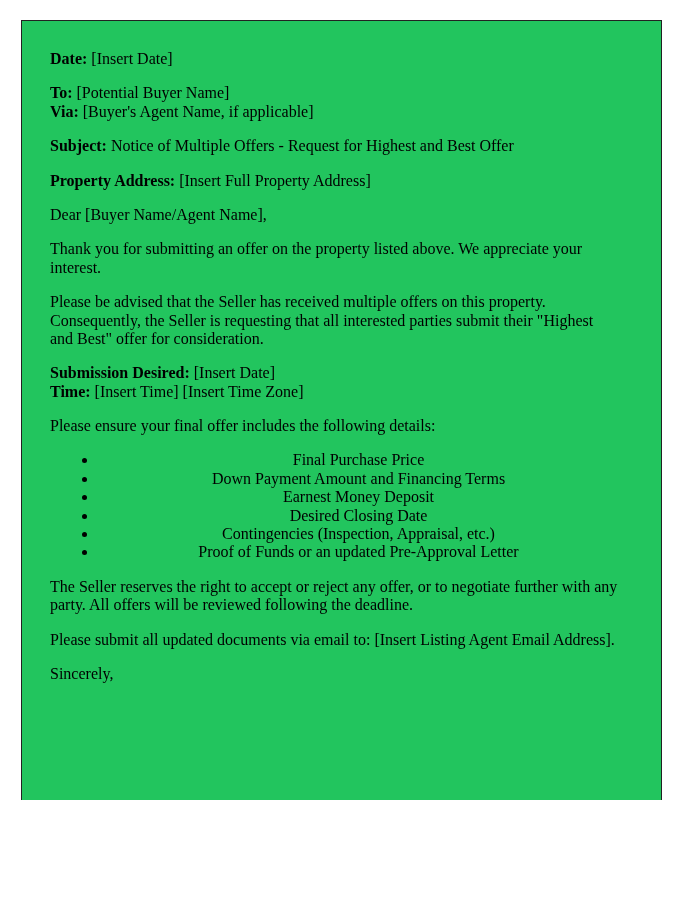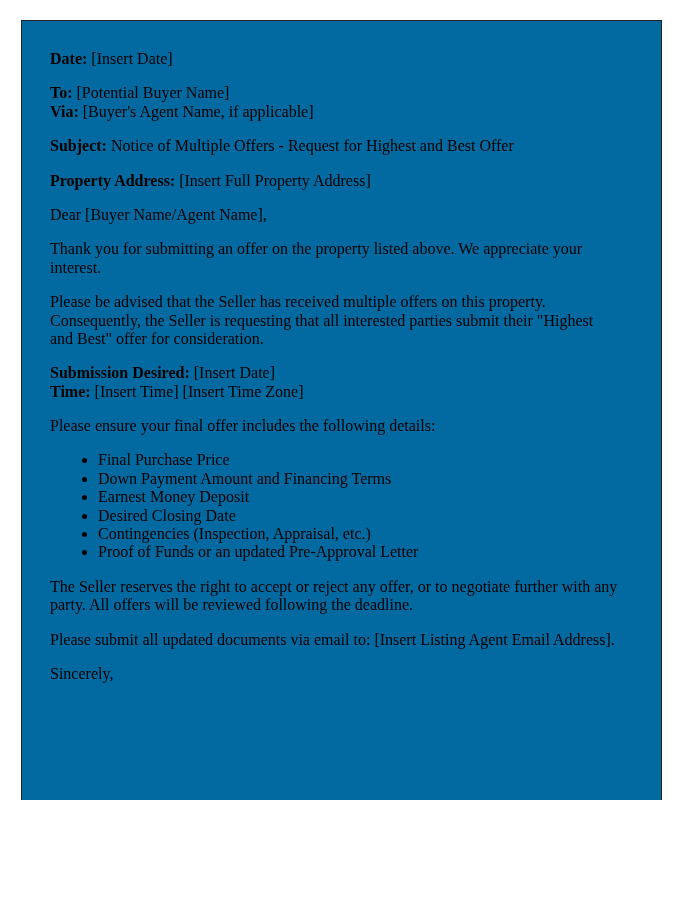--- a/index.html
+++ b/index.html
@@ -19,38 +19,39 @@
   .letter-page {
     position: absolute;
     left: 21px;
     top: 20px;
     width: 641px;
     height: 780px;
     box-sizing: border-box;
     border: 1px solid #222222;
     border-bottom: none;
     overflow: hidden;
-    background: #0369a1;
+    background: #22c55e;
   }
   .letter-body {
     padding: 29px 42px 0 28px;
   }
   .letter-body p {
     margin: 16px 0;
   }
   .letter-body p:first-child {
     margin-top: 0;
   }
   .letter-body b {
     font-weight: bold;
   }
   ul.details-list {
     margin: 16px 0;
     padding-left: 48px;
     list-style-type: disc;
+    text-align: center;
   }
   ul.details-list li {
     margin: 0;
     padding: 0;
   }
 </style>
 </head>
 <body>
 
 <div class="letter-page">

